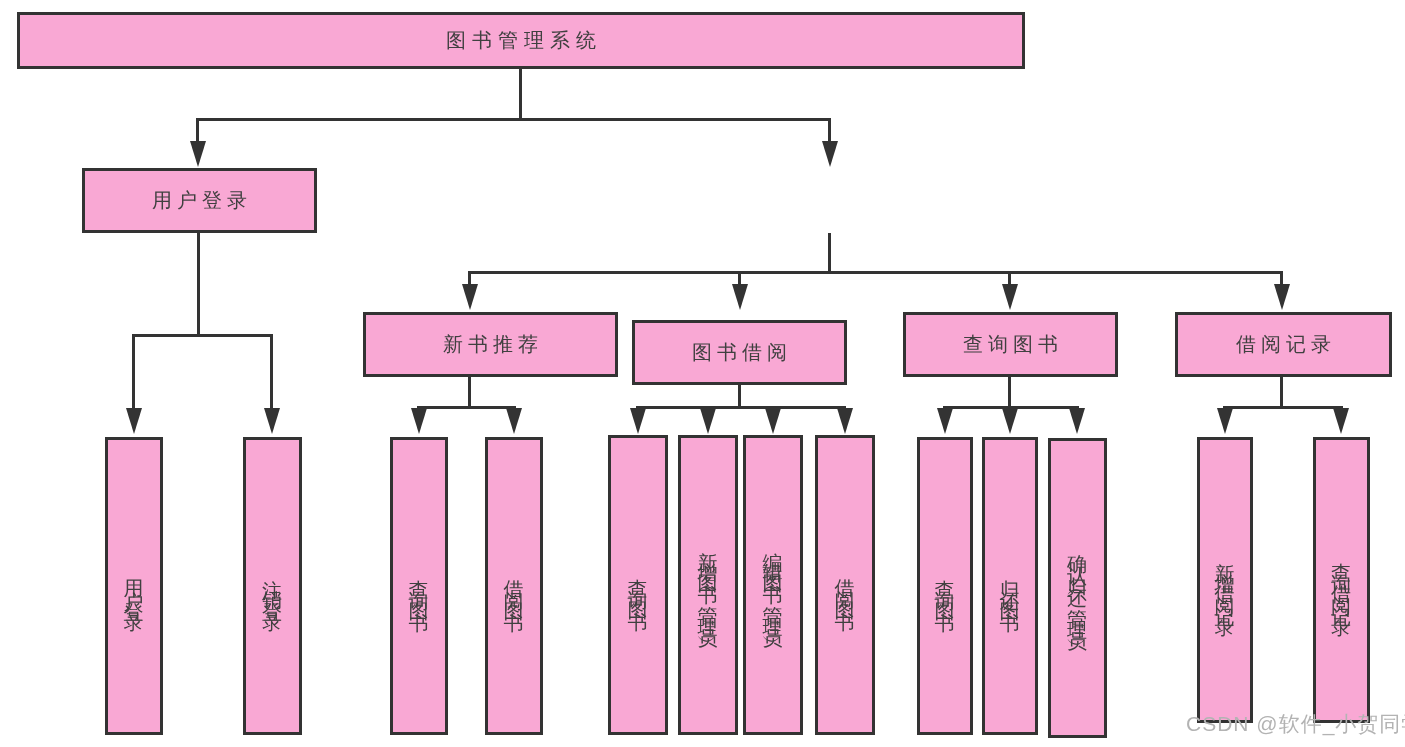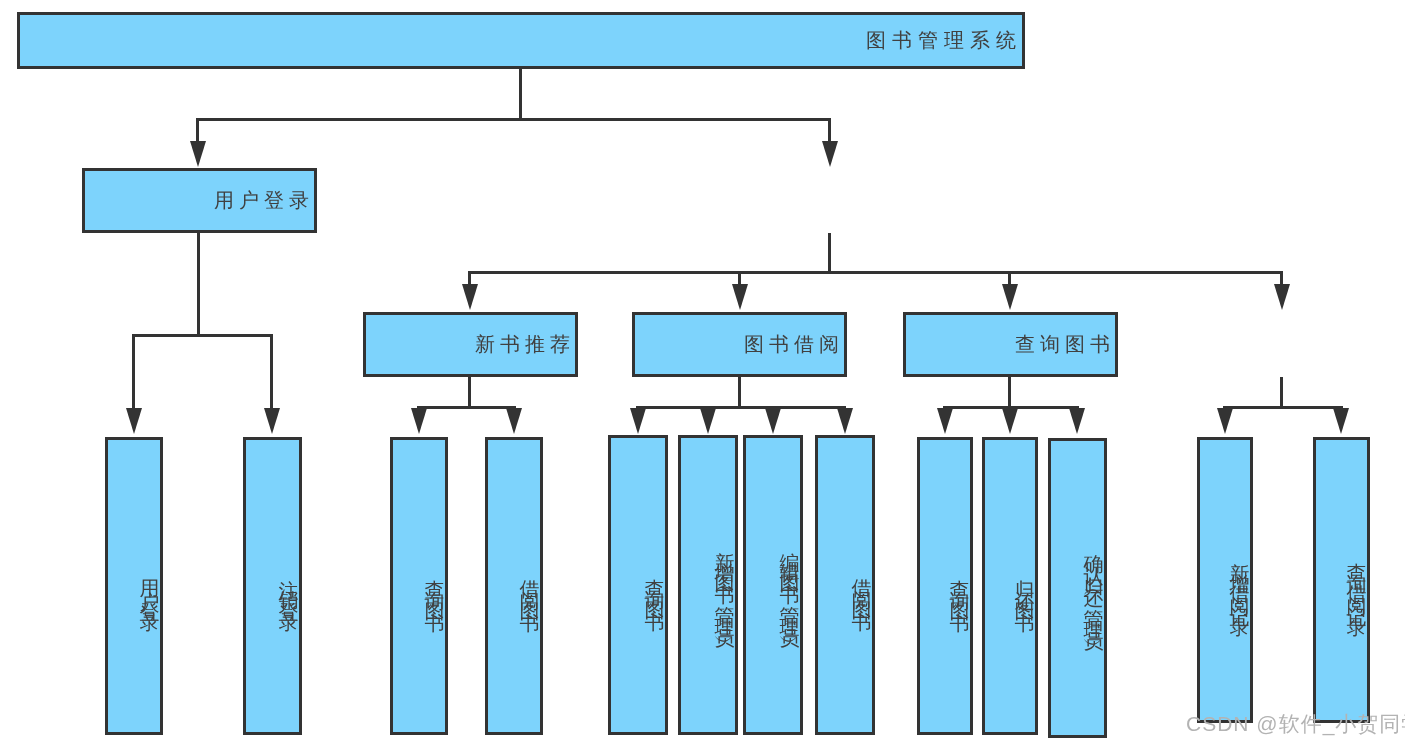--- a/index.html
+++ b/index.html
@@ -5,22 +5,22 @@
   html,body { margin:0; padding:0; background:#fff; }
   .canvas {
     position:relative; width:1405px; height:747px;
     background:var(--bg,#ffffff);
     font-family:"Liberation Sans","DejaVu Sans",sans-serif;
     overflow:hidden;
   }
   .node {
     position:absolute; box-sizing:border-box;
     border:3px solid var(--line,#333);
-    background:#7dd3fc; color:var(--text,#404040);
-    display:flex; align-items:center; justify-content:flex-end;
+    background:#f9a8d4; color:var(--text,#404040);
+    display:flex; align-items:center; justify-content:center;
   }
   .node-h span {
     font-size:20px; letter-spacing:5px; text-indent:5px;
     white-space:nowrap;
   }
   .node-root span { font-size:20px; letter-spacing:6px; text-indent:6px; }
   .node-v span {
     writing-mode:vertical-rl; text-orientation:mixed;
     font-size:20px; letter-spacing:11px; line-height:1;
   }
@@ -93,28 +93,31 @@
   <div class="arrow" style="left:1333px;top:408px"></div>
 
   <div class="node node-h node-root" style="left:17px;top:12px;width:1008px;height:57px">
     <span>图书管理系统</span>
   </div>
 
   <div class="node node-h" style="left:82px;top:168px;width:235px;height:65px">
     <span>用户登录</span>
   </div>
 
-  <div class="node node-h" style="left:363px;top:312px;width:215px;height:65px">
+  <div class="node node-h" style="left:363px;top:312px;width:255px;height:65px">
     <span>新书推荐</span>
   </div>
-  <div class="node node-h" style="left:632px;top:312px;width:215px;height:65px">
+  <div class="node node-h" style="left:632px;top:320px;width:215px;height:65px">
     <span>图书借阅</span>
   </div>
   <div class="node node-h" style="left:903px;top:312px;width:215px;height:65px">
     <span>查询图书</span>
+  </div>
+  <div class="node node-h" style="left:1175px;top:312px;width:217px;height:65px">
+    <span>借阅记录</span>
   </div>
 
   <div class="node node-v" style="left:105px;top:437px;width:58px;height:298px">
     <span>用户登录</span>
   </div>
   <div class="node node-v" style="left:243px;top:437px;width:59px;height:298px">
     <span>注销登录</span>
   </div>
 
   <div class="node node-v" style="left:390px;top:437px;width:58px;height:298px">

